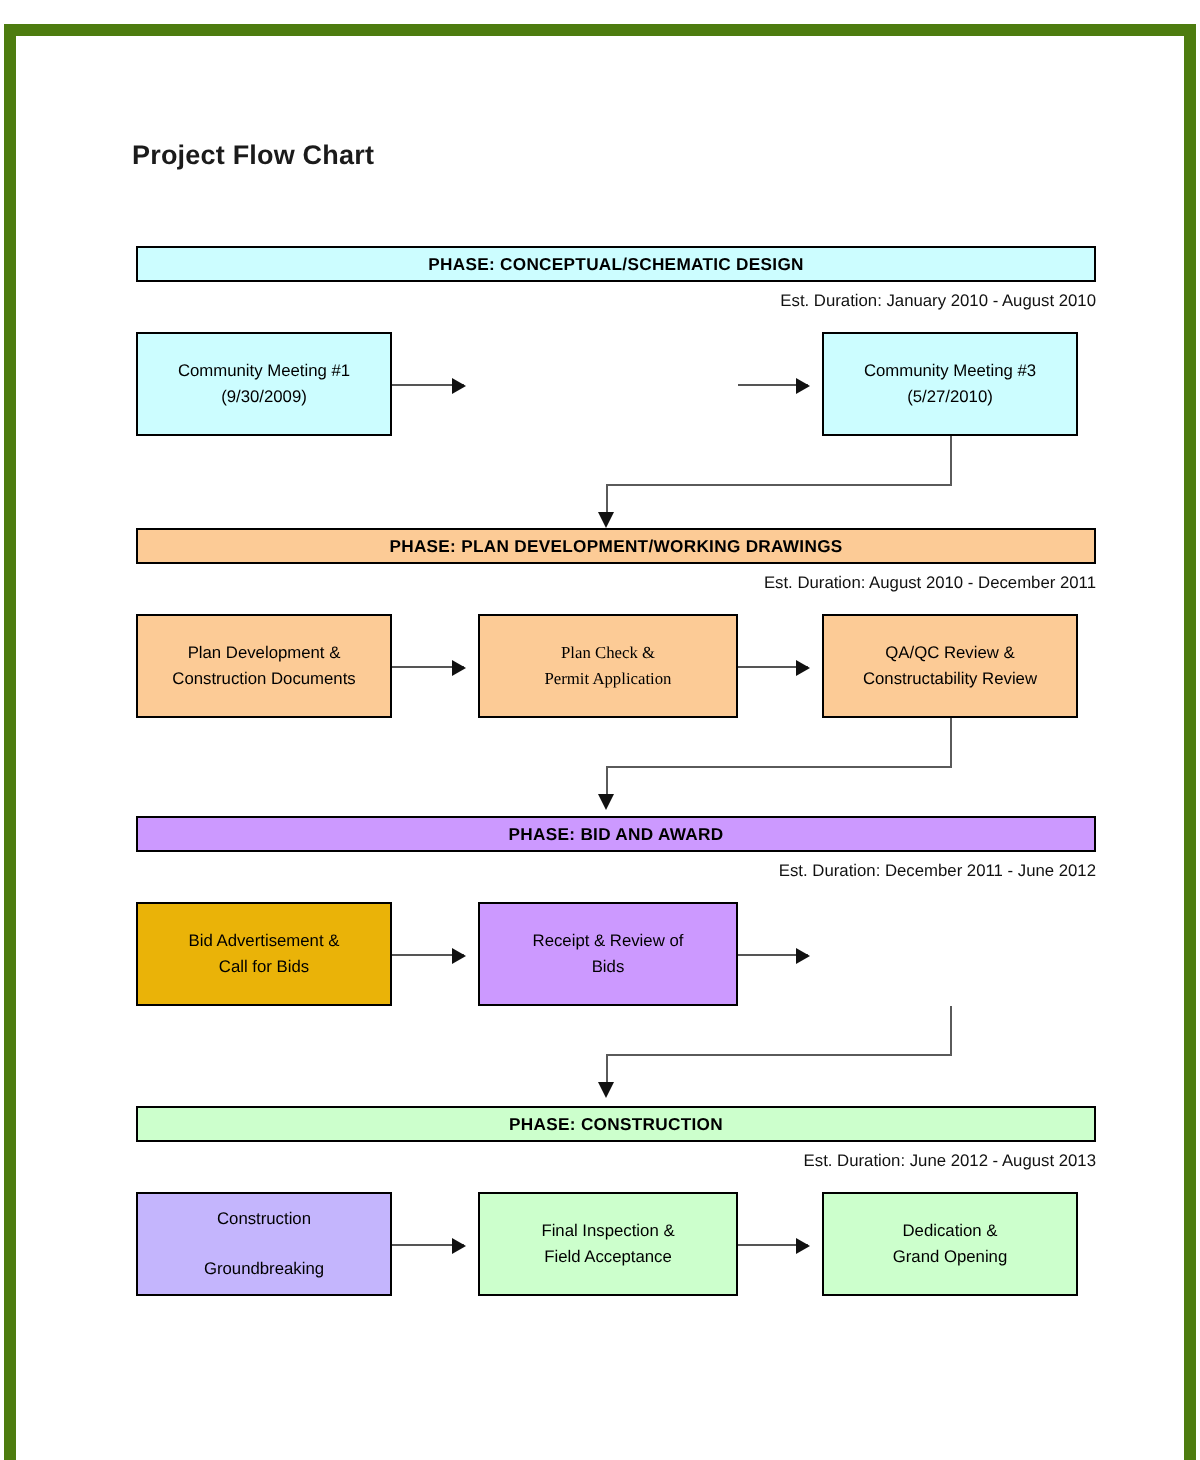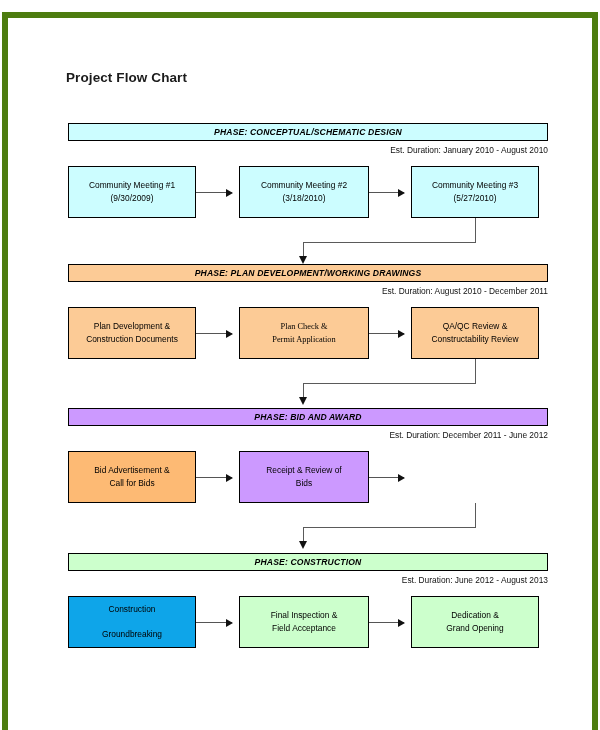--- a/index.html
+++ b/index.html
@@ -56,21 +56,20 @@
     align-items: center;
     justify-content: center;
   }
   .phase-bar-label {
     font-size: 8.6px;
     font-weight: 700;
     color: #000000;
     letter-spacing: .15px;
     line-height: 1;
     white-space: nowrap;
-    font-style: italic;
   }
 
   .phase-duration {
     position: absolute;
     left: 60px;
     width: 480px;
     text-align: right;
     font-size: 8.4px;
     color: #111111;
     white-space: nowrap;
@@ -159,24 +158,20 @@
       <span class="phase-bar-label">PHASE: CONCEPTUAL/SCHEMATIC DESIGN</span>
     </div>
     <div class="phase-duration" style="top:22px;">Est. Duration: January 2010 - August 2010</div>
 
     <div class="steps" style="top:43px;">
       <div class="step-box col0" id="box-0-0" style="background: rgb(204, 253, 255);">
         <span class="step-line">Community Meeting #1</span>
         <span class="step-line">(9/30/2009)</span>
       </div>
       <div class="h-arrow arrow-a"></div>
-      <div class="step-box col1" id="box-0-1" style="background: rgb(204, 253, 255);">
-        <span class="step-line">Community Meeting #2</span>
-        <span class="step-line">(3/18/2010)</span>
-      </div>
       <div class="h-arrow arrow-b"></div>
       <div class="step-box col2" id="box-0-2" style="background: rgb(204, 253, 255);">
         <span class="step-line">Community Meeting #3</span>
         <span class="step-line">(5/27/2010)</span>
       </div>
     </div>
   </div>
 
   <div class="elbow" style="top:200px;">
     <div class="seg v-right" style="left:467px; top:0;   height:24px;"></div>
@@ -216,21 +211,21 @@
     <div class="head" style="left:290.5px; top:38px;"></div>
   </div>
 
   <div class="phase" style="top:390px;">
     <div class="phase-bar" id="bar-2" style="top: 0px; background: rgb(204, 153, 255);">
       <span class="phase-bar-label">PHASE: BID AND AWARD</span>
     </div>
     <div class="phase-duration" style="top:22px;">Est. Duration: December 2011 - June 2012</div>
 
     <div class="steps" style="top:43px;">
-      <div class="step-box col0" id="box-2-0" style="background: #fdba74;">
+      <div class="step-box col0" id="box-2-0" style="background: #eab308;">
         <span class="step-line">Bid Advertisement &amp;</span>
         <span class="step-line">Call for Bids</span>
       </div>
       <div class="h-arrow arrow-a"></div>
       <div class="step-box col1" id="box-2-1" style="background: rgb(204, 153, 255);">
         <span class="step-line">Receipt &amp; Review of</span>
         <span class="step-line">Bids</span>
       </div>
       <div class="h-arrow arrow-b"></div>
     </div>
@@ -243,21 +238,21 @@
     <div class="head" style="left:290.5px; top:38px;"></div>
   </div>
 
   <div class="phase" style="top:535px;">
     <div class="phase-bar" id="bar-3" style="top: 0px; background: rgb(204, 255, 204);">
       <span class="phase-bar-label">PHASE: CONSTRUCTION</span>
     </div>
     <div class="phase-duration" style="top:22px;">Est. Duration: June 2012 - August 2013</div>
 
     <div class="steps" style="top:43px;">
-      <div class="step-box col0" id="box-3-0" style="background: #0ea5e9; gap: 12px;">
+      <div class="step-box col0" id="box-3-0" style="background: #c4b5fd; gap: 12px;">
         <span class="step-line">Construction</span>
         <span class="step-line">Groundbreaking</span>
       </div>
       <div class="h-arrow arrow-a"></div>
       <div class="step-box col1" id="box-3-1" style="background: rgb(204, 255, 204);">
         <span class="step-line">Final Inspection &amp;</span>
         <span class="step-line">Field Acceptance</span>
       </div>
       <div class="h-arrow arrow-b"></div>
       <div class="step-box col2" id="box-3-2" style="background: rgb(204, 255, 204);">

